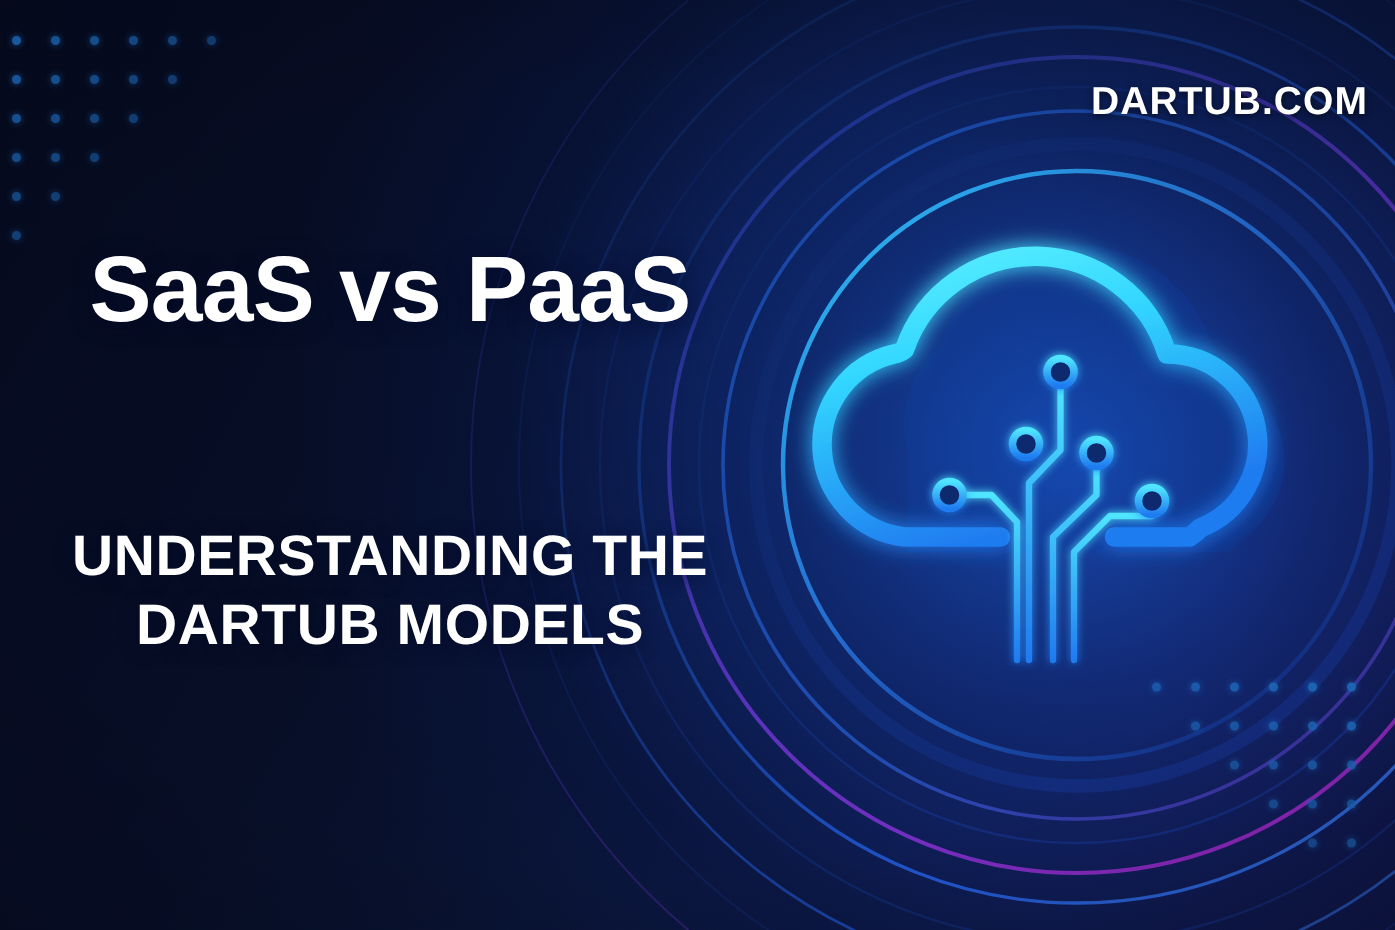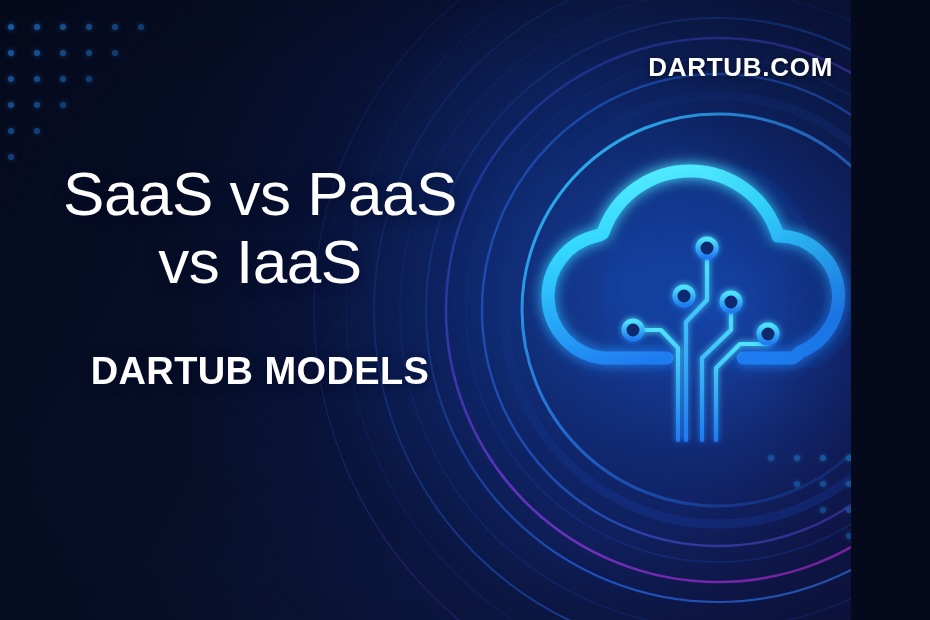--- a/index.html
+++ b/index.html
@@ -2,21 +2,21 @@
 <html><head>
 <meta charset="utf-8">
 <style>
   html, body {
     margin: 0;
     padding: 0;
     background: #05091c;
   }
   #banner {
     position: relative;
-    width: 851px;
+    width: 930px;
     height: 620px;
     overflow: hidden;
     background: #8b5cf6;
     font-family: "Liberation Sans", sans-serif;
     user-select: none;
   }
 
   
   .bg-base {
     position: absolute;
@@ -59,21 +59,21 @@
   }
 
   .headline {
     position: absolute;
     left: 0;
     top: 160px;
     width: 520px;
     text-align: center;
     color: #ffffff;
     font-size: 62px;
-    font-weight: normal;
+    font-weight: bold;
     line-height: 1.1;
     letter-spacing: -0.5px;
     text-shadow: 0 2px 14px rgba(0, 10, 40, 0.75);
   }
   .headline .l1 { display: block; }
   .headline .l2 { display: block; }
 
   .subtitle {
     position: absolute;
     left: 0;
@@ -253,20 +253,20 @@
       <div class="dot" style="left: 872px; top: 559px; opacity: 0.64;"></div>
       <div class="dot" style="left: 898px; top: 559px; opacity: 0.71;"></div>
     </div>
 
   <div class="bg-vignette"></div>
 
   <div class="watermark">DARTUB.COM</div>
 
   <div class="headline">
     <span class="l1">SaaS vs PaaS</span>
-    <span class="l2">vs IaaS</span>
   </div>
 
   <div class="subtitle">
+    <span class="s1">UNDERSTANDING THE</span>
     <span class="s2">DARTUB MODELS</span>
   </div>
 
 </div>
 
 </body></html>

